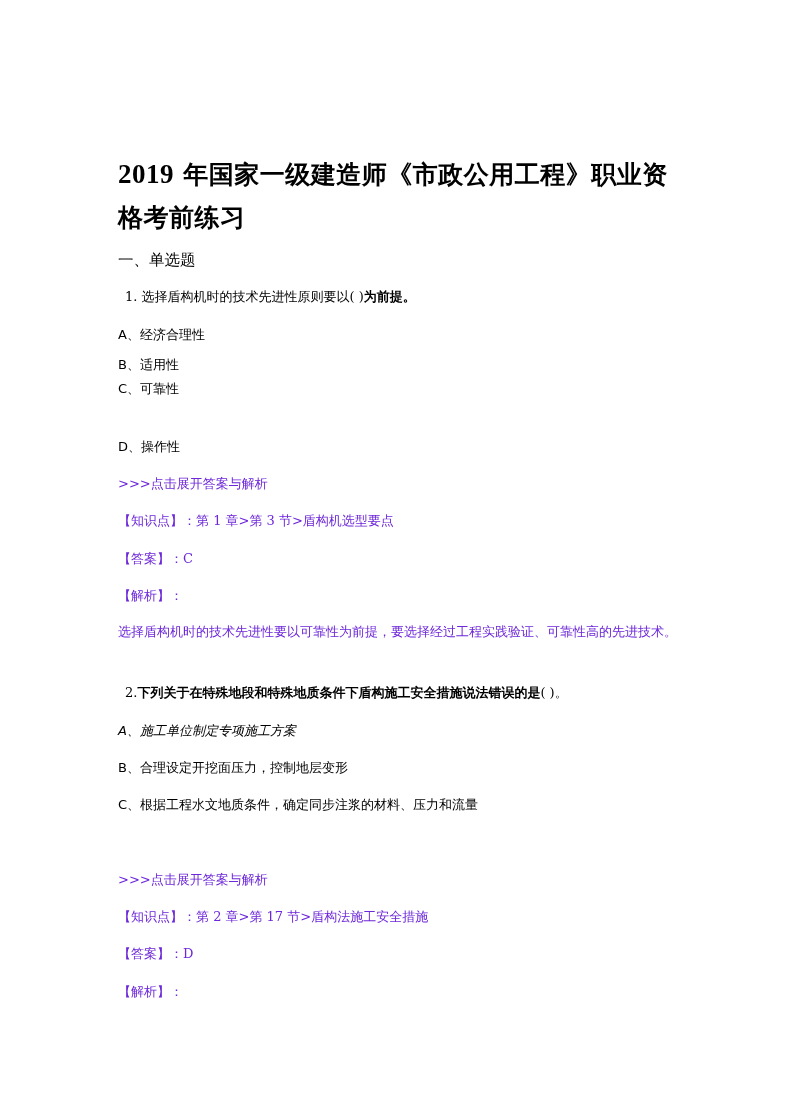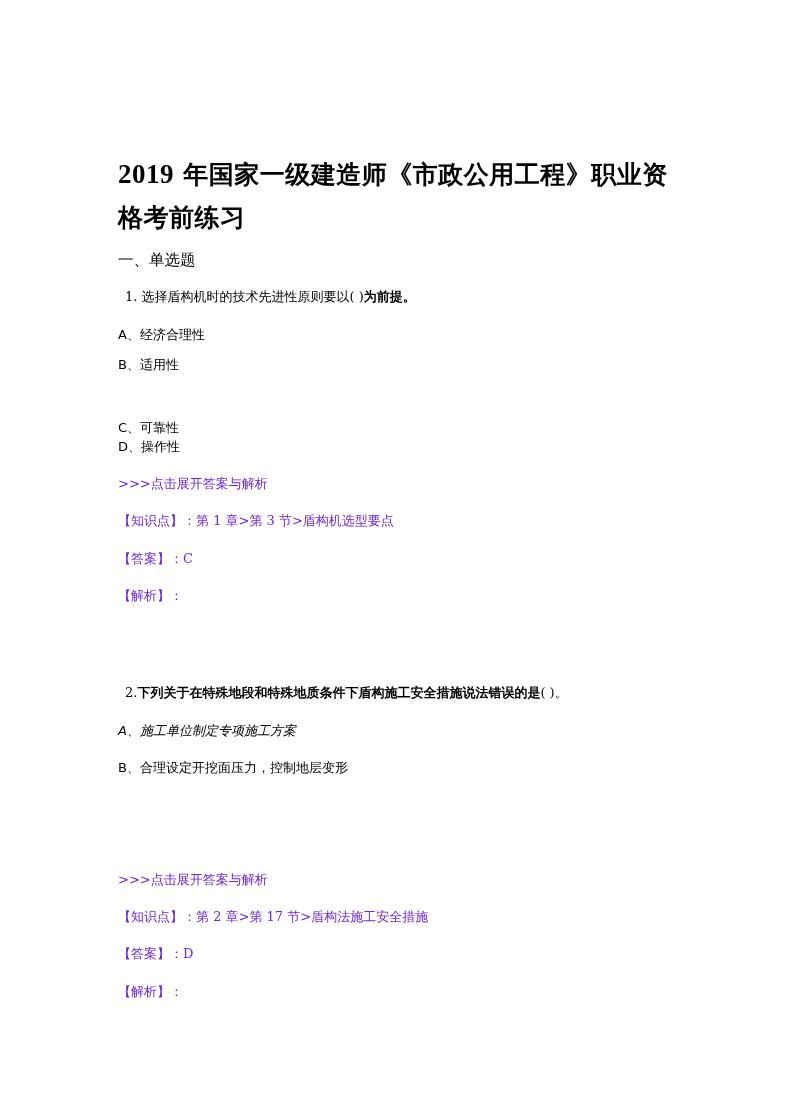--- a/index.html
+++ b/index.html
@@ -81,32 +81,34 @@
   <div class="abs title" style="top:196px;">格考前练习</div>
 
   <div class="abs section" style="top:250px;">一、单选题</div>
 
   <div class="abs q" style="top:288px;">
     <span>1.</span>
     <span>选择盾构机时的技术先进性原则要以(    )</span><span class="strong">为前提。</span>
   </div>
   <div class="abs opt" style="top:326px;">A、经济合理性</div>
   <div class="abs opt" style="top:356px;text-align:center;">B、适用性</div>
-  <div class="abs opt" style="top:419px;">C、可靠性</div>
+  <div class="abs opt" style="top:380px;">C、可靠性</div>
   <div class="abs opt" style="top:438px;">D、操作性</div>
 
   <div class="abs red expand-link" style="top:475px;">&gt;&gt;&gt;点击展开答案与解析</div>
   <div class="abs red" style="top:512px;">【知识点】：第 1 章&gt;第 3 节&gt;盾构机选型要点</div>
   <div class="abs red" style="top:550px;">【答案】：C</div>
   <div class="abs red" style="top:587px;">【解析】：</div>
+  <div class="abs red wrap" style="top:620px;">选择盾构机时的技术先进性要以可靠性为前提，要选择经过工程实践验证、可靠性高的先进技术。</div>
 
   <div class="abs q" style="top:684px;">
     <span>2.</span><span class="strong">下列关于在特殊地段和特殊地质条件下盾构施工安全措施说法错误的是</span><span>(   )。</span>
   </div>
   <div class="abs opt" style="top:722px;font-style:italic;">A、施工单位制定专项施工方案</div>
   <div class="abs opt" style="top:759px;">B、合理设定开挖面压力，控制地层变形</div>
+  <div class="abs opt" style="top:796px;">C、根据工程水文地质条件，确定同步注浆的材料、压力和流量</div>
 
   <div class="abs red expand-link" style="top:871px;">&gt;&gt;&gt;点击展开答案与解析</div>
   <div class="abs red" style="top:908px;">【知识点】：第 2 章&gt;第 17 节&gt;盾构法施工安全措施</div>
   <div class="abs red" style="top:945px;">【答案】：D</div>
   <div class="abs red" style="top:983px;">【解析】：</div>
 
 </div>
 
 </body></html>

